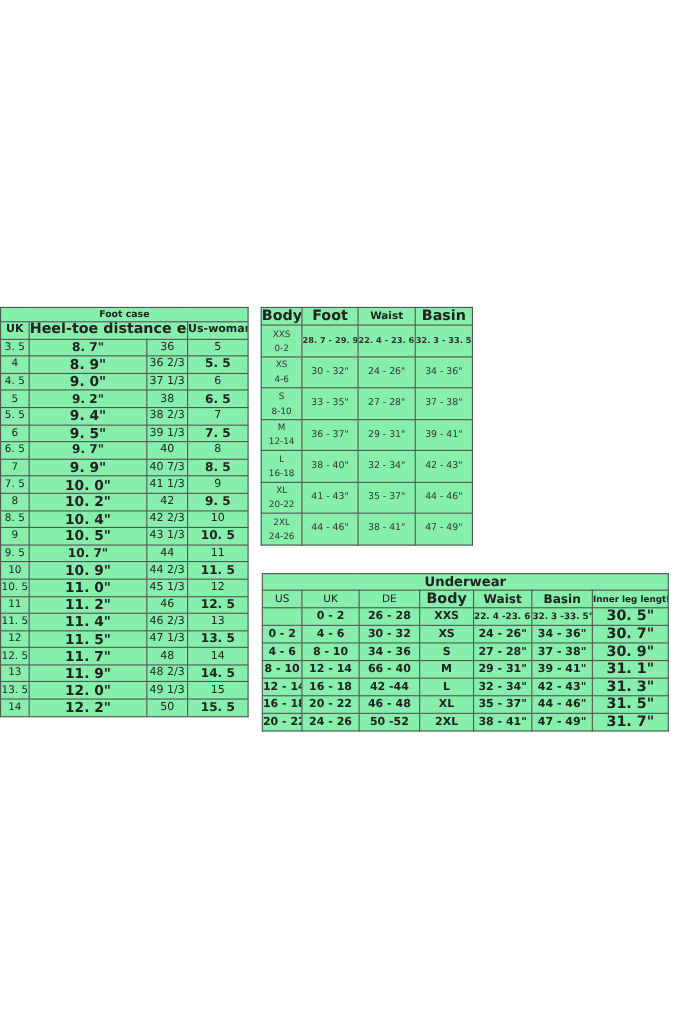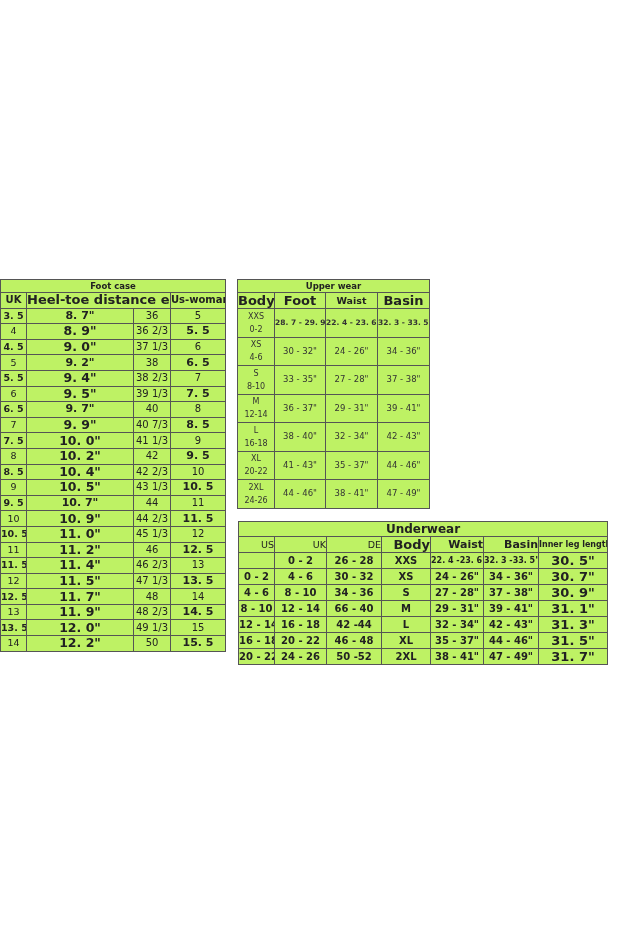--- a/index.html
+++ b/index.html
@@ -1,47 +1,47 @@
 <!DOCTYPE html>
 <html><head>
 <meta charset="utf-8">
 <style>
   html, body { margin:0; padding:0; background:#ffffff; }
   body { width:621px; height:931px; position:relative; overflow:hidden;
          font-family:"DejaVu Sans", "Liberation Sans", sans-serif; color:#222; }
-  table { position:absolute; border-collapse:collapse; table-layout:fixed; background:#bef264; }
+  table { position:absolute; border-collapse:collapse; table-layout:fixed; background:#86efac; }
   td, th { border:1px solid #555; padding:0; text-align:center; vertical-align:middle;
            white-space:nowrap; overflow:hidden; font-weight:normal; }
   .title { font-weight:bold; font-size:9px; letter-spacing:0; }
   .b { font-weight:bold; }
 
   
   #foot { left:0; top:279px; width:225px; }
   #foot td, #foot th { height:14.6px; font-size:10px; line-height:12px; }
   #foot .title { height:12px; font-size:8.5px; }
   #foot .hdr th { font-weight:bold; font-size:10px; }
   #foot .hdr th.big { font-size:13px; }
   #foot .big { font-size:12.5px; font-weight:bold; }
   #foot .med { font-size:11px; font-weight:bold; }
   #foot .uk { font-size:9.5px; }
-  #foot .uk.b { font-weight:bold; }
+  #foot .uk.b { font-weight:normal; }
 
   
   #upper { left:237px; top:279px; width:192px; }
   #upper .title { height:12px; font-size:8.5px; }
   #upper .hdr th { height:14px; font-weight:bold; font-size:13px; }
   #upper .hdr th.sm { font-size:9.5px; }
   #upper td { height:27.5px; font-size:8.5px; line-height:13px; color:#333; }
   #upper td.body { font-size:8px; }
   #upper td.sm { font-size:7.5px; font-weight:bold; }
 
   
   #under { left:238px; top:521px; width:369px; }
   #under .title { height:14px; font-size:12px; }
-  #under .hdr th { height:15px; font-size:9.5px;text-align:right; }
+  #under .hdr th { height:15px; font-size:9.5px; }
   #under .hdr th.big { font-size:13px; font-weight:bold; }
   #under .hdr th.bd { font-weight:bold; font-size:11px; }
   #under .hdr th.sm { font-weight:bold; font-size:8px; }
   #under td { height:14.6px; font-size:10px;font-weight:bold; }
   #under td.sm { font-size:8px; font-weight:bold; }
   #under td.leg { font-size:13px; font-weight:bold; }
 </style>
 </head>
 <body>
 
@@ -199,23 +199,20 @@
 </table>
 
 <table id="upper">
   <colgroup>
       <col style="width:37px">
       <col style="width:51px">
       <col style="width:52px">
       <col style="width:52px">
     </colgroup>
   <tbody>
-      <tr>
-        <th colspan="4" class="title">Upper wear</th>
-      </tr>
   <tr class="hdr">
     <th>Body</th>
     <th>Foot</th>
     <th class="sm">Waist</th>
     <th>Basin</th>
   </tr>
   </tbody>
     <tbody id="upper-body">
       <tr>
         <td class="body">

